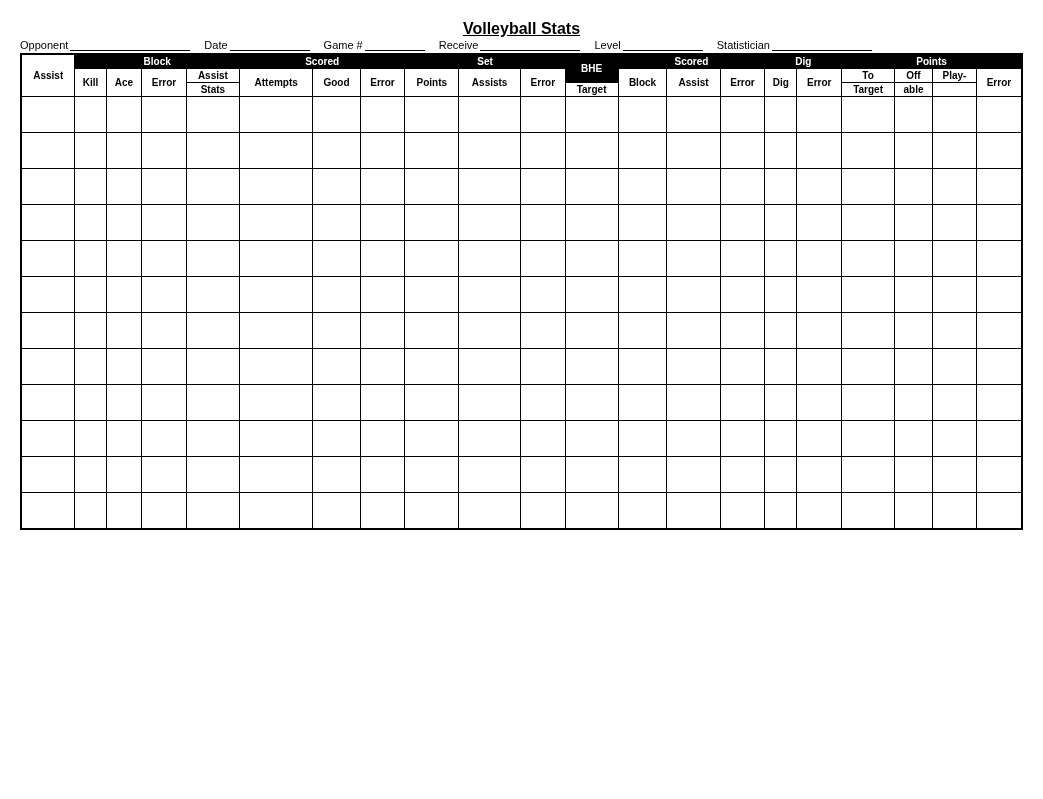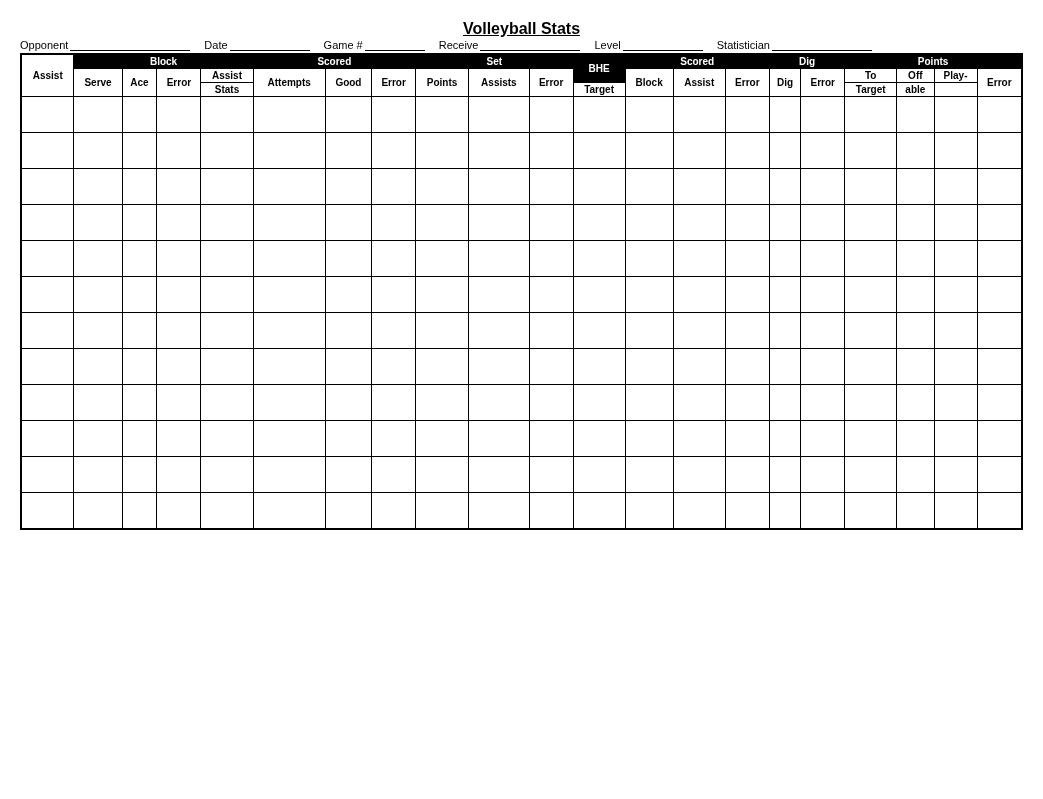--- a/index.html
+++ b/index.html
@@ -104,21 +104,21 @@
       <th colspan="4" class="section-header">Block</th>
       <th colspan="3" class="section-header">Scored</th>
       <th colspan="3" class="section-header">Set</th>
       <th rowspan="2" class="section-header">BHE</th>
       <th colspan="3" class="section-header">Scored</th>
       <th colspan="2" class="section-header">Dig</th>
       <th colspan="4" class="section-header">Points</th>
     </tr>
 
     <tr>
-      <th rowspan="2">Serve</th>
+      <th rowspan="2">Kill</th>
       <th rowspan="2">Ace</th>
       <th rowspan="2">Error</th>
       <th>Assist</th>
       <th rowspan="2">Attempts</th>
       <th rowspan="2">Good</th>
       <th rowspan="2">Error</th>
       <th rowspan="2">Points</th>
       <th rowspan="2">Assists</th>
       <th rowspan="2">Error</th>
       <th rowspan="2">Block</th>

